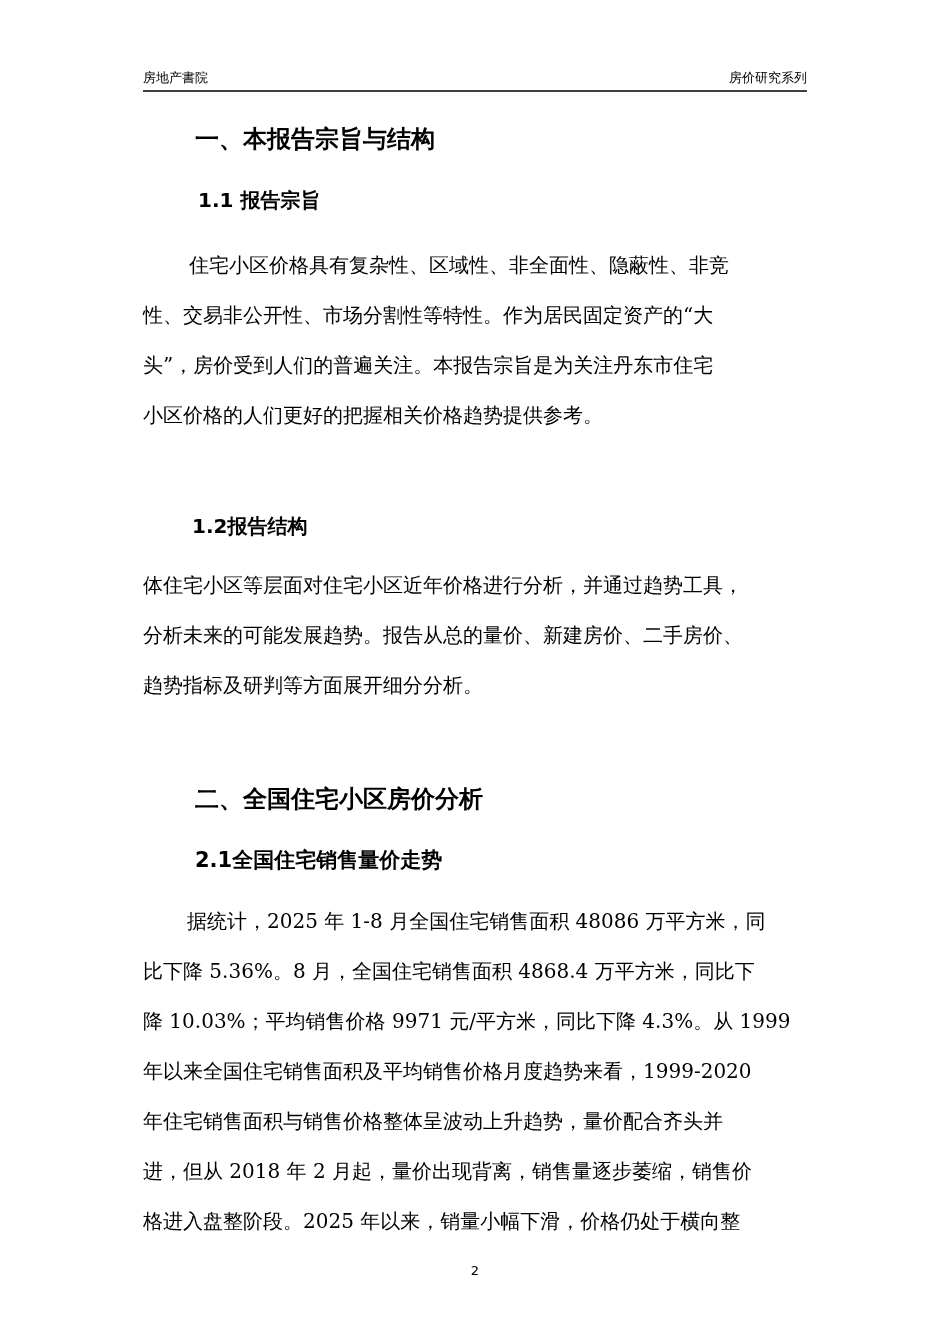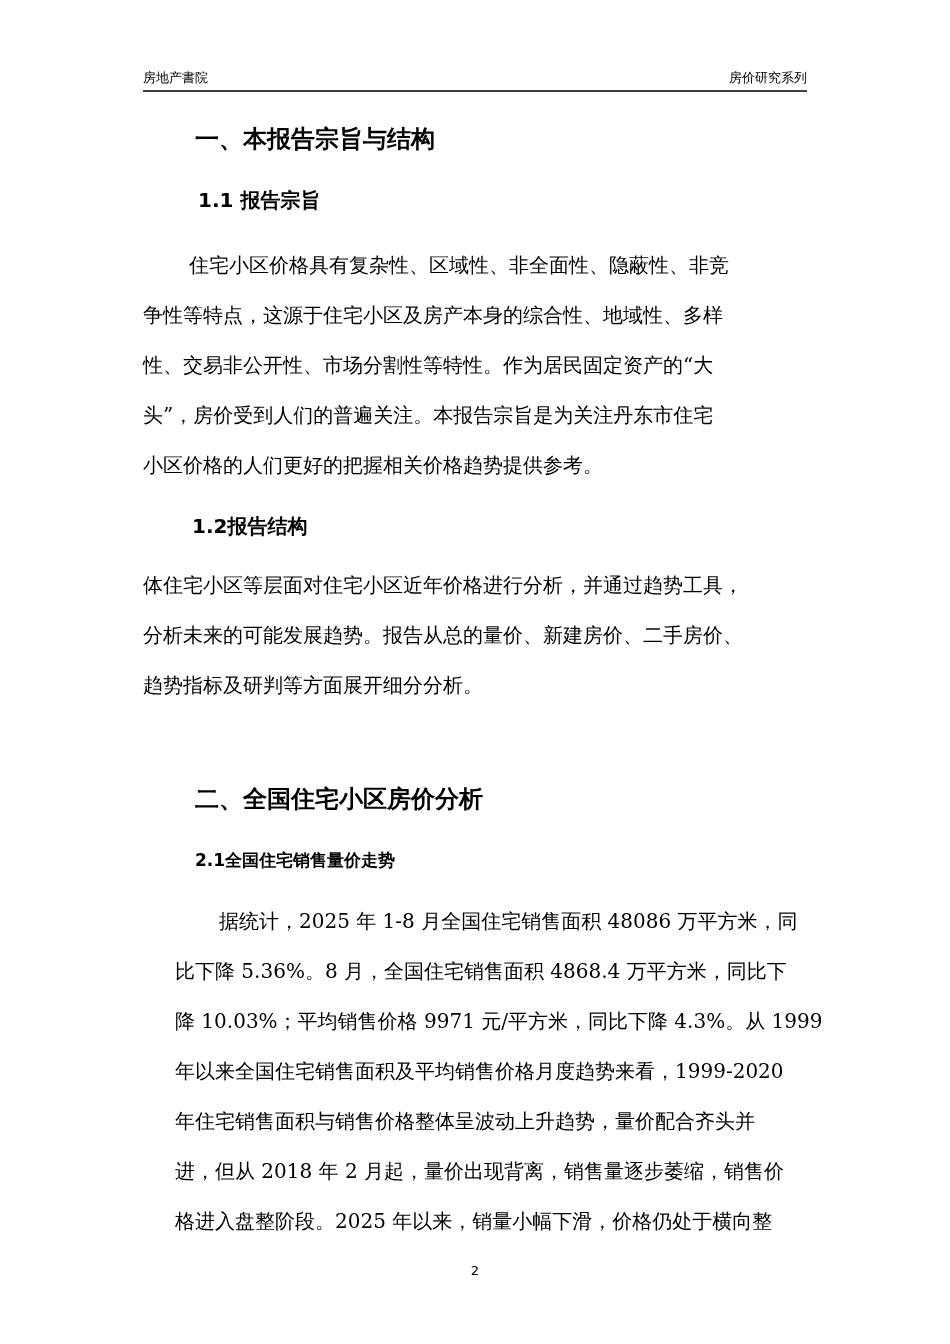--- a/index.html
+++ b/index.html
@@ -77,39 +77,38 @@
   <span class="left">房地产書院</span>
   <span class="right">房价研究系列</span>
 </div>
 
 <div class="h1" style="left:195px; top:124px;">一、本报告宗旨与结构</div>
 
 <div class="h2" style="left:192px; top:186px;margin-left:6px;">1.1 报告宗旨</div>
 
 <div class="para" style="top:240px;">
   <span class="line indent">住宅小区价格具有复杂性、区域性、非全面性、隐蔽性、非竞</span>
-  <span class="line">争性等特点，这源于住宅小区及房产本身的综合性、地域性、多样</span>
   <span class="line">性、交易非公开性、市场分割性等特性。作为居民固定资产的“大</span>
   <span class="line">头”，房价受到人们的普遍关注。本报告宗旨是为关注丹东市住宅</span>
   <span class="line">小区价格的人们更好的把握相关价格趋势提供参考。</span>
 </div>
 
 <div class="h2" style="left:192px; top:512px;">1.2报告结构</div>
 
 <div class="para" style="top:560px;">
   <span class="line">体住宅小区等层面对住宅小区近年价格进行分析，并通过趋势工具，</span>
   <span class="line">分析未来的可能发展趋势。报告从总的量价、新建房价、二手房价、</span>
   <span class="line">趋势指标及研判等方面展开细分分析。</span>
 </div>
 
 <div class="h1" style="left:195px; top:784px;">二、全国住宅小区房价分析</div>
 
-<div class="h2" style="left:195px; top:846px; font-size:17px;">2.1全国住宅销售量价走势</div>
+<div class="h2" style="left:195px; top:846px; font-size:21px;">2.1全国住宅销售量价走势</div>
 
-<div class="para" style="top:896px;margin-left:32px;">
+<div class="para" style="top:896px;">
   <span class="line" style="padding-left:44px;">据统计，2025 年 1-8 月全国住宅销售面积 48086 万平方米，同</span>
   <span class="line">比下降 5.36%。8 月，全国住宅销售面积 4868.4 万平方米，同比下</span>
   <span class="line">降 10.03%；平均销售价格 9971 元/平方米，同比下降 4.3%。从 1999</span>
   <span class="line">年以来全国住宅销售面积及平均销售价格月度趋势来看，1999-2020</span>
   <span class="line">年住宅销售面积与销售价格整体呈波动上升趋势，量价配合齐头并</span>
   <span class="line">进，但从 2018 年 2 月起，量价出现背离，销售量逐步萎缩，销售价</span>
   <span class="line">格进入盘整阶段。2025 年以来，销量小幅下滑，价格仍处于横向整</span>
 </div>
 
 <div class="page-number">2</div>

